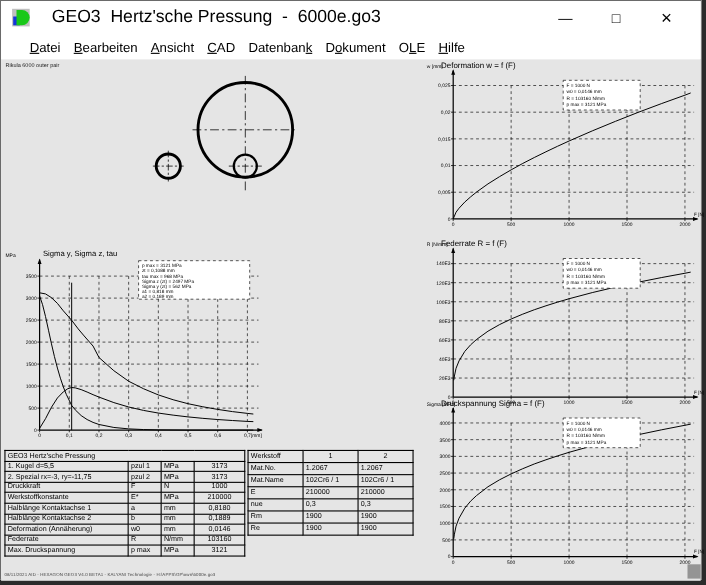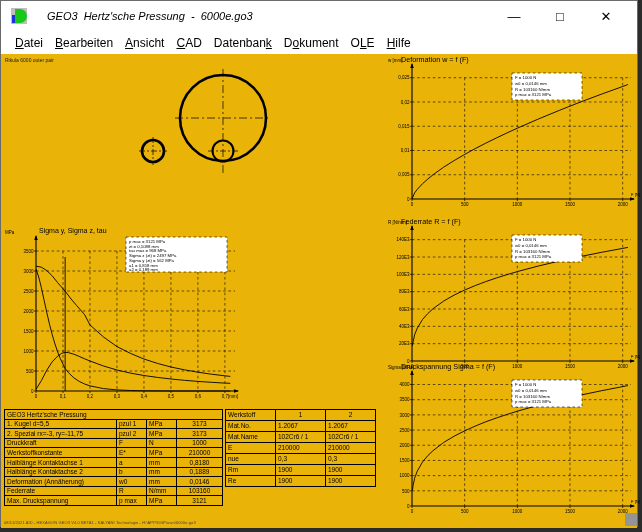--- a/index.html
+++ b/index.html
@@ -10,32 +10,32 @@
   .grip { position:absolute; right:0; bottom:0; width:12px; height:13px; background:#949494; }
 
   
   .titlebar { position:absolute; left:0; top:0; width:100%; height:30px;
               display:flex; align-items:center; background:#fff; }
   .app-icon { position:relative; width:16px; height:16px; margin-left:10px;
               background:#bfbfbf; flex:0 0 auto; }
   .app-icon .blue { position:absolute; left:1px; bottom:1px; width:6px; height:8px; background:#1535d8; }
   .app-icon .green { position:absolute; right:0px; top:1px; width:12px; height:14px;
                      background:#18c818; border-radius:0 7px 7px 0; }
-  .title { margin-left:20px; font-size:11px; color:#000; white-space:pre;font-style:italic; }
+  .title { margin-left:20px; font-size:16px; color:#000; white-space:pre; }
   .win-controls { margin-left:auto; display:flex; align-items:center; }
   .win-btn { width:46px; text-align:center; font-size:13px; color:#000; cursor:default; }
   .win-btn.close { margin-right:8px; }
 
   
   .menubar { position:absolute; left:0; top:30px; width:100%; height:23px;
-             display:flex; align-items:center; gap:0; padding-left:12px; background:#fff; }
+             display:flex; align-items:center; gap:0; padding-left:24px; background:#fff; }
   .menu-item { font-size:12px; color:#000; padding:2px 10px 2px 2px; white-space:pre; }
   .menu-item u { text-decoration:underline; }
 
-  .content { position:absolute; left:0; top:53px; width:100%; height:474px; background:#eab308; }
+  .content { position:absolute; left:0; top:53px; width:100%; height:474px; background:#e5e5e5; }
 
   .caption { position:absolute; left:4px; top:3px; font-size:5px; color:#222; }
 
   .abs { position:absolute; }
 
   table { border-collapse:collapse; table-layout:fixed; }
   td { border:1px solid #000; font-size:6.5px; line-height:1.15; color:#000;
        padding:0 2px; overflow:hidden; white-space:nowrap; }
   .results-table td { height:9.6px; }
   .material-table td { height:11px; }

